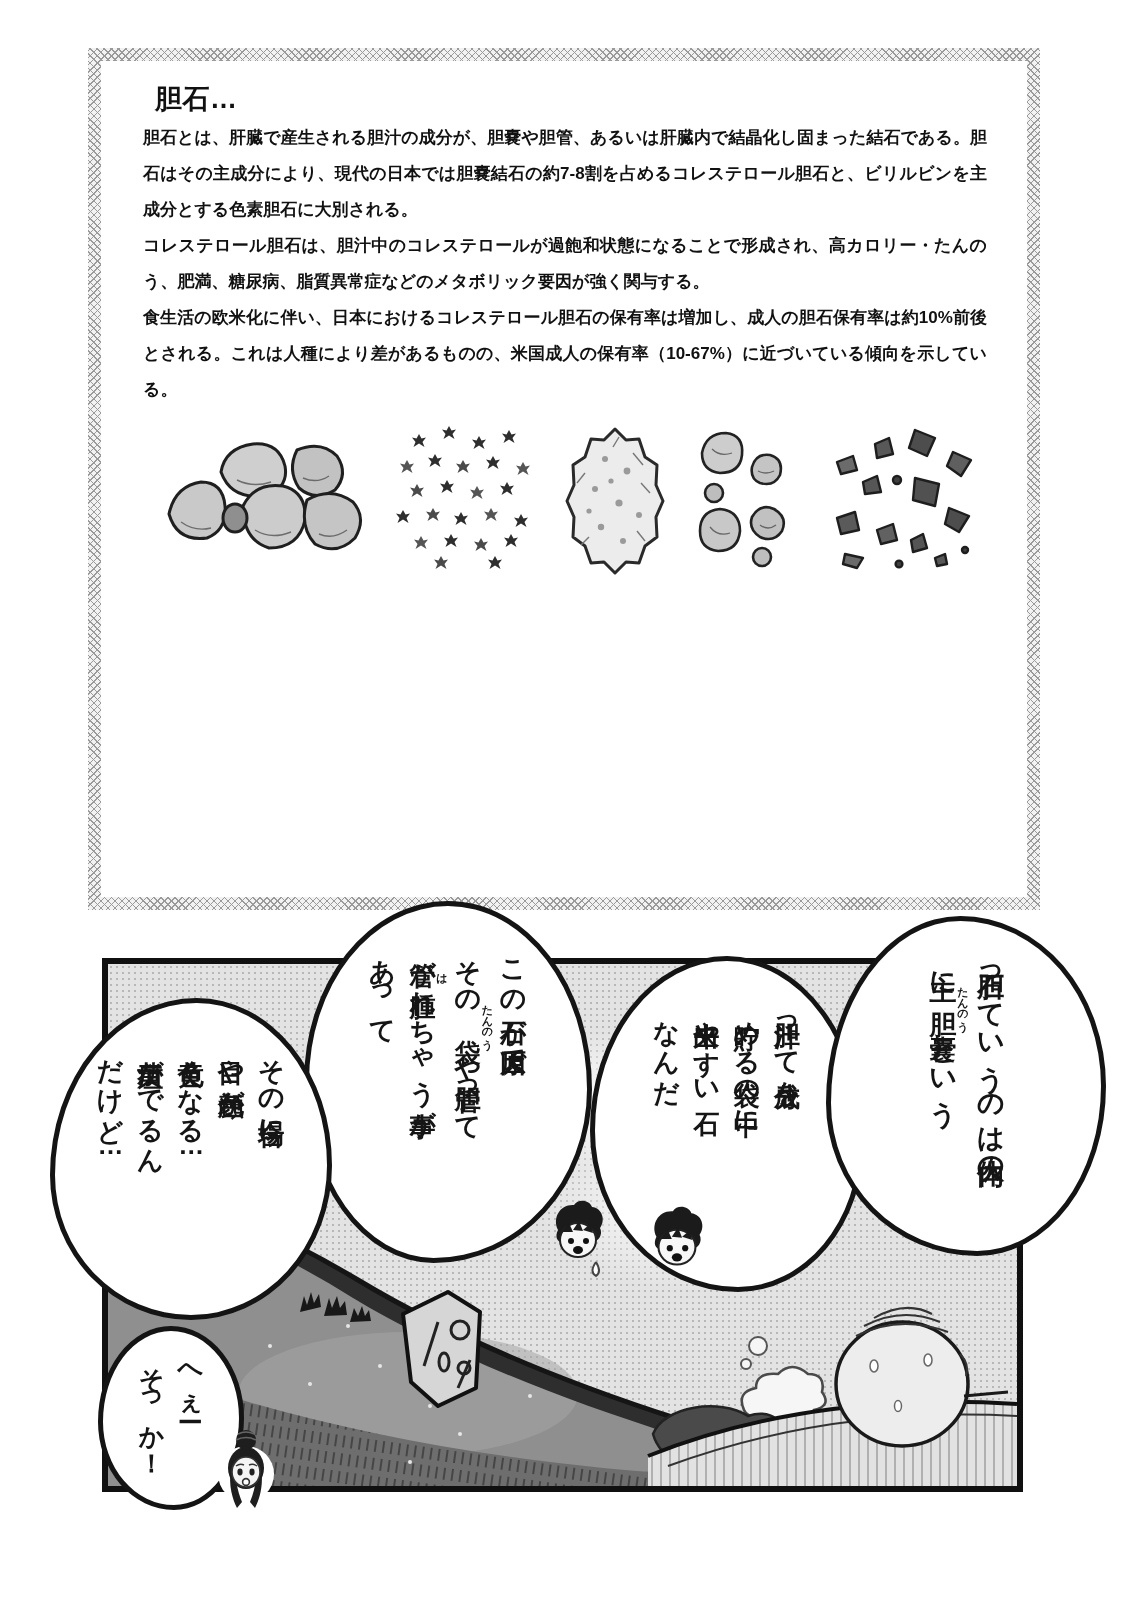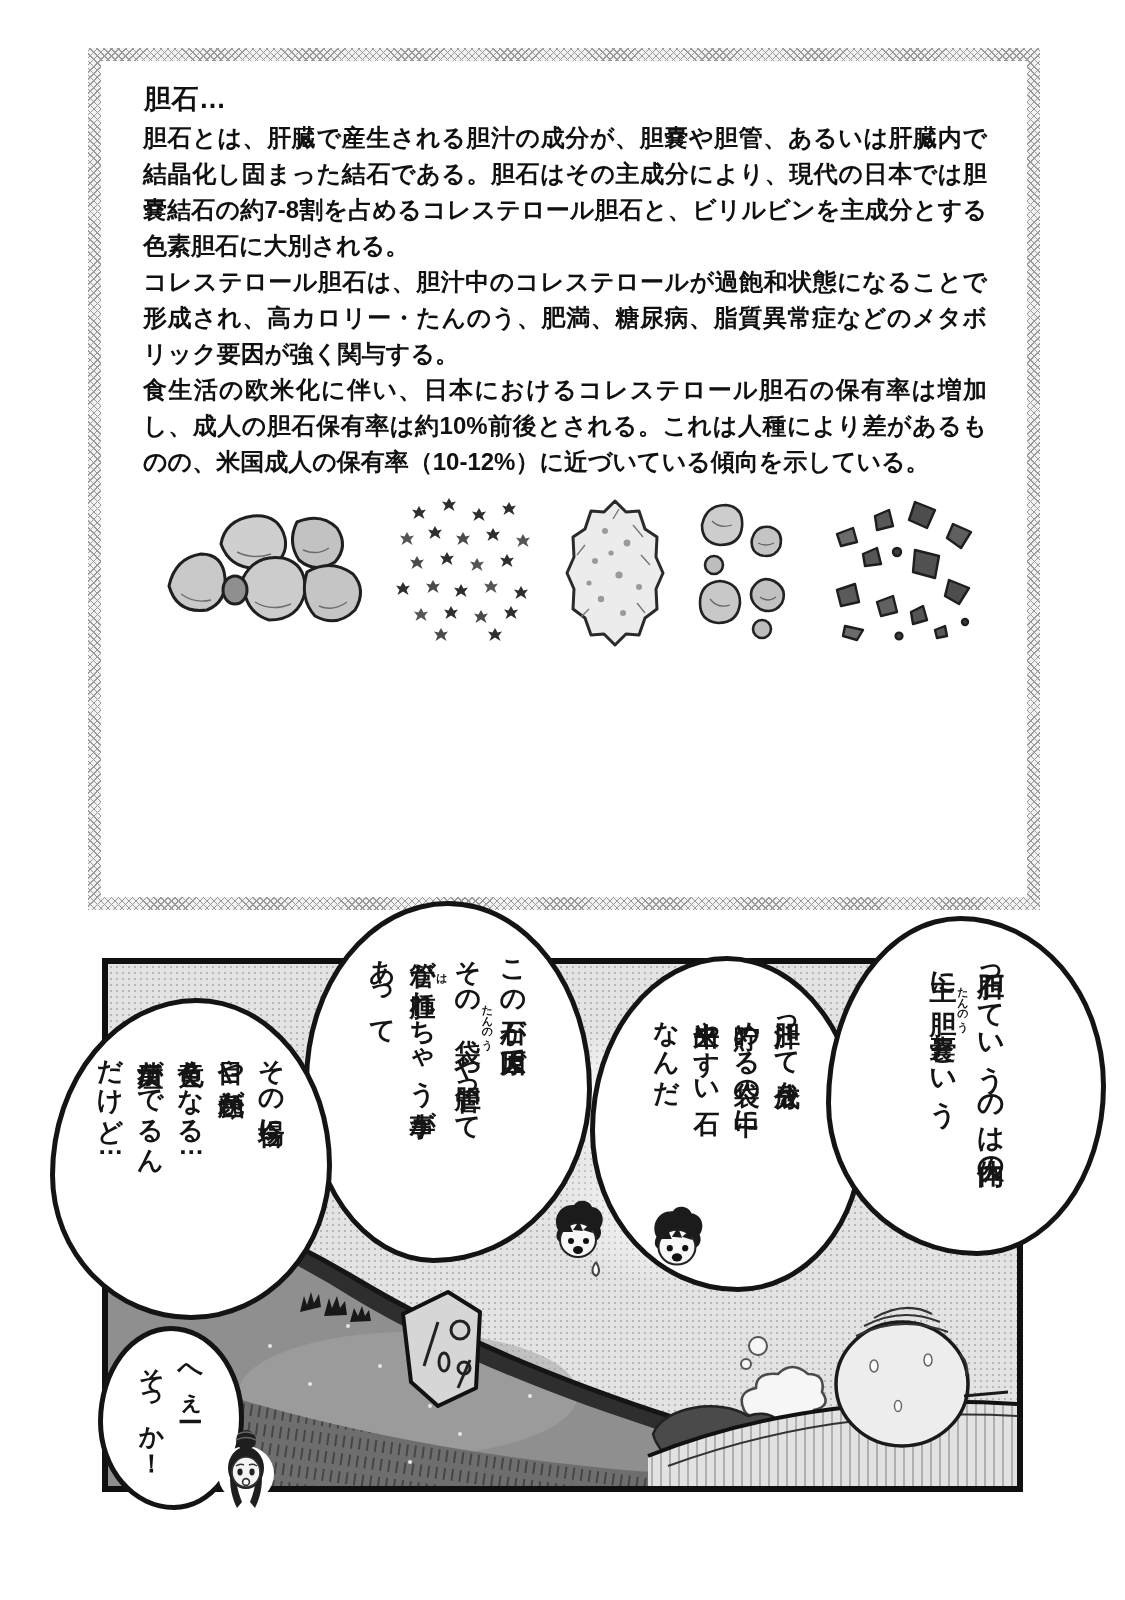--- a/index.html
+++ b/index.html
@@ -8,22 +8,22 @@
 
   
   .info-box{position:absolute;left:88px;top:48px;width:952px;height:862px;box-sizing:border-box;
     padding:13px;
     background-image:
       repeating-linear-gradient(45deg,#9a9a9a 0 1px,transparent 1px 5px),
       repeating-linear-gradient(-45deg,#9a9a9a 0 1px,transparent 1px 5px);
     background-color:#f2f2f2;}
   .info-inner{width:100%;height:100%;background:#ffffff;box-sizing:border-box;
     padding:20px 40px 6px 42px;overflow:hidden;}
-  .info-title{margin:0 0 2px 1px;font-size:27px;font-weight:700;line-height:37px;letter-spacing:.5px;}
-  .info-par{margin:0;font-size:24px;font-weight:600;line-height:36px;letter-spacing:0px;
+  .info-title{margin:0 0 2px 12px;font-size:27px;font-weight:700;line-height:37px;letter-spacing:.5px;}
+  .info-par{margin:0;font-size:17px;font-weight:600;line-height:36px;letter-spacing:0px;
     text-align:justify;}
   .stones-row{margin-top:14px;display:flex;justify-content:space-between;align-items:center;
     height:150px;padding:0 8px;}
   .stone-fig{flex:0 0 auto;}
 
   
   .panel{position:absolute;left:102px;top:958px;width:921px;height:534px;box-sizing:border-box;
     border:6px solid #101010;
     background-color:#e3e3e3;
     background-image:
@@ -61,21 +61,21 @@
 </head>
 <body>
 
 <div class="page">
 
   <section class="info-box">
     <div class="info-inner">
       <h2 class="info-title">胆石…</h2>
       <p class="info-par">胆石とは、肝臓で産生される胆汁の成分が、胆嚢や胆管、あるいは肝臓内で結晶化し固まった結石である。胆石はその主成分により、現代の日本では胆嚢結石の約7-8割を占めるコレステロール胆石と、ビリルビンを主成分とする色素胆石に大別される。</p>
       <p class="info-par">コレステロール胆石は、胆汁中のコレステロールが過飽和状態になることで形成され、高カロリー・たんのう、肥満、糖尿病、脂質異常症などのメタボリック要因が強く関与する。</p>
-      <p class="info-par">食生活の欧米化に伴い、日本におけるコレステロール胆石の保有率は増加し、成人の胆石保有率は約10%前後とされる。これは人種により差があるものの、米国成人の保有率（10-12%）に近づいている傾向を示している。</p>
+      <p class="info-par">食生活の欧米化に伴い、日本におけるコレステロール胆石の保有率は増加し、成人の胆石保有率は約10%前後とされる。これは人種により差があるものの、米国成人の保有率（10-67%）に近づいている傾向を示している。</p>
 
       <div class="stones-row">
 
         <svg class="stone-fig" width="225" height="150" viewBox="0 0 225 150">
           <g stroke="#1f1f1f" stroke-width="3" fill="#c9c9c9" stroke-linejoin="round">
             <path d="M18,92 Q24,64 50,60 Q72,60 74,84 Q76,108 56,116 Q26,120 18,92 Z"></path>
             <path d="M70,50 Q74,26 102,22 Q128,20 134,44 Q138,66 114,74 Q80,78 70,50 Z" fill="#cfcfcf"></path>
             <path d="M146,28 Q170,18 186,34 Q198,52 184,68 Q164,80 148,66 Q136,48 146,28 Z" fill="#c2c2c2"></path>
             <path d="M92,84 Q104,60 132,64 Q156,70 154,98 Q148,126 118,126 Q92,118 92,84 Z" fill="#cccccc"></path>
             <path d="M156,78 Q180,64 202,80 Q216,96 204,116 Q186,134 164,122 Q148,104 156,78 Z" fill="#c5c5c5"></path>

